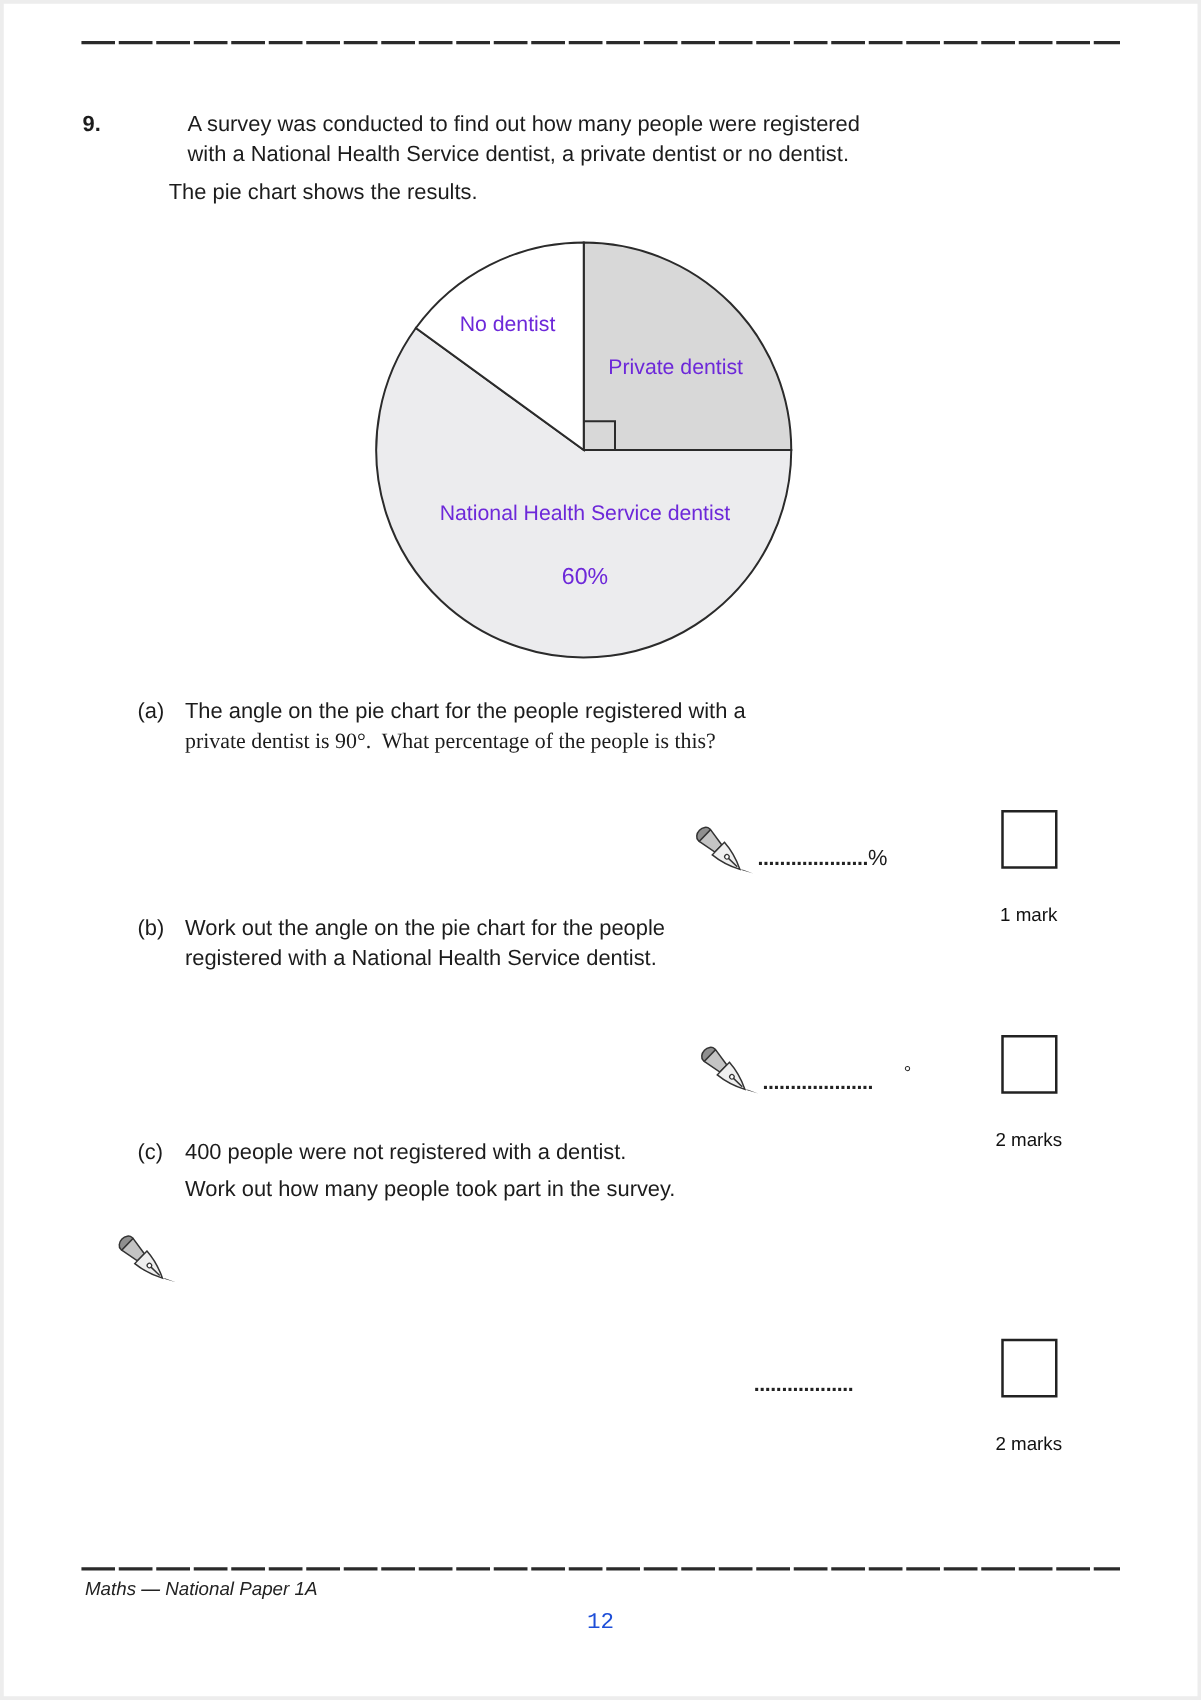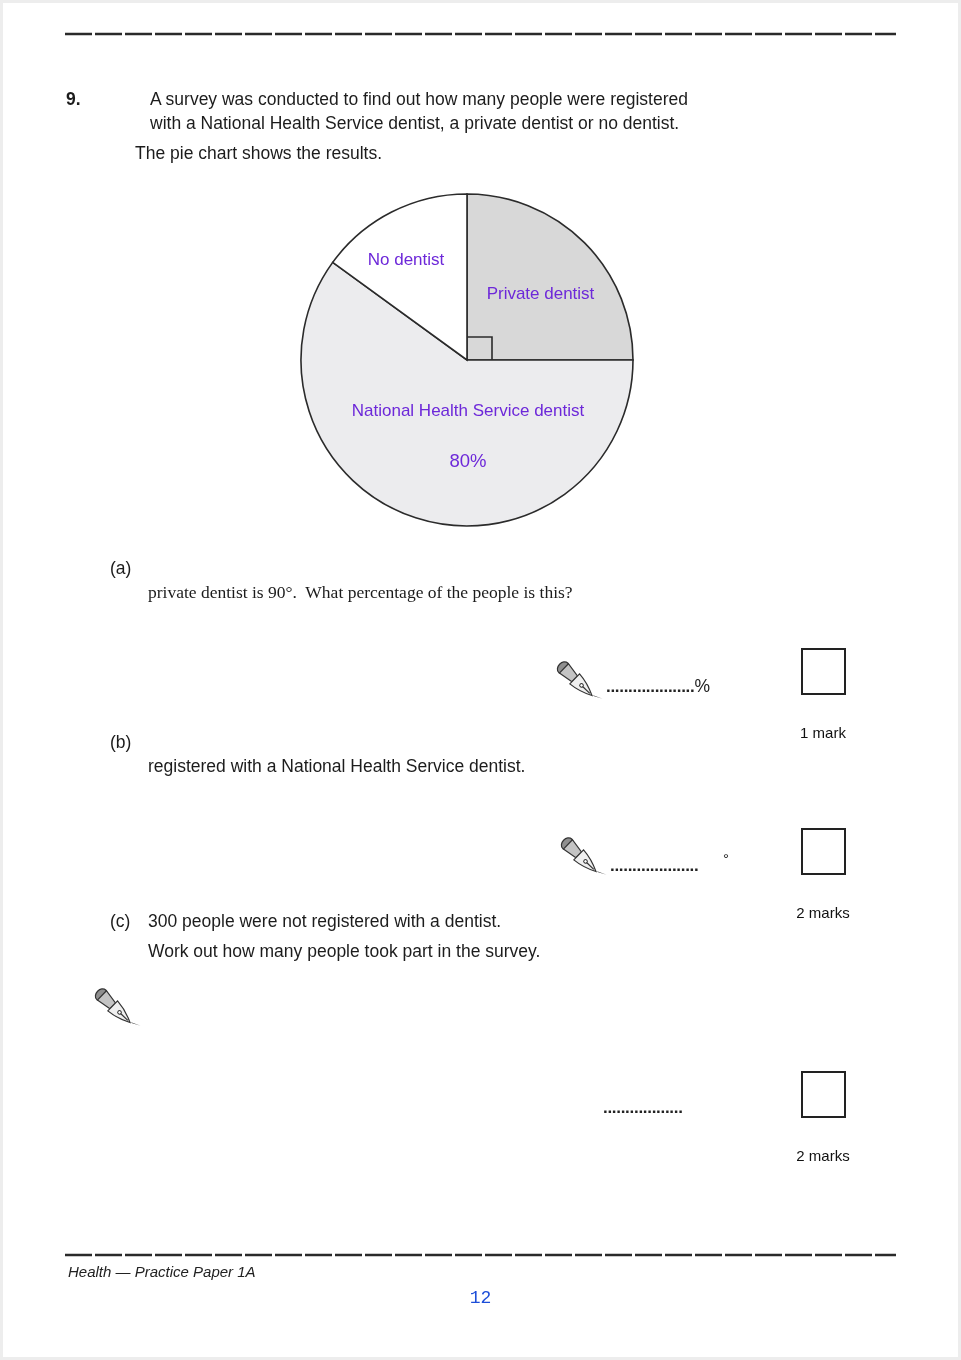--- a/index.html
+++ b/index.html
@@ -44,63 +44,65 @@
 
     <path d="M 467 360 L 633 360 A 166 166 0 1 1 332.7 262.4 Z" fill="#ececee" stroke="#2b2b2b" stroke-width="1.6"></path>
 
     <path d="M 467 360 L 332.7 262.4 A 166 166 0 0 1 467 194 Z" fill="#ffffff" stroke="#2b2b2b" stroke-width="1.6"></path>
 
     <polyline points="467,337 492,337 492,360" fill="none" stroke="#2b2b2b" stroke-width="1.6"></polyline>
   </svg>
   <div class="abs pielabel" style="left:340px;top:250px;width:132px;">No dentist</div>
   <div class="abs pielabel" style="left:478px;top:284px;width:125px;">Private dentist</div>
   <div class="abs pielabel" style="left:318px;top:401px;width:300px;">National Health Service dentist</div>
-  <div class="abs pielabel" style="left:418px;top:450px;width:100px;font-size:18.5px;">80%</div>
+  <div class="abs pielabel" style="left:418px;top:450px;width:100px;font-size:18.5px;">60%</div>
 
   <div class="abs qtext" style="left:110px;top:556px;">(a)</div>
+  <div class="abs qtext" style="left:148px;top:556px;">The angle on the pie chart for the people registered with a</div>
   <div class="abs qtext" style="left:148px;top:580px;font-family:Liberation Serif, serif;">private dentist is 90°.  What percentage of the people is this?</div>
 
   <svg class="abs" style="left:552px;top:656px;" width="60" height="60" viewBox="0 0 60 60">
     <g transform="translate(27,27) rotate(-46)">
       <ellipse cx="0" cy="-22" rx="6.5" ry="5" fill="#8f8f8f" stroke="#333" stroke-width="1.2"></ellipse>
       <path d="M -6.5 -21 L -4 -6 L 4 -6 L 6.5 -21 Z" fill="#c4c4c4" stroke="#333" stroke-width="1.2"></path>
       <path d="M -7 -6 Q -6 6 0 18 Q 6 6 7 -6 Z" fill="#efefef" stroke="#333" stroke-width="1.2"></path>
       <line x1="0" y1="5" x2="0" y2="15" stroke="#333" stroke-width="1.2"></line>
       <circle cx="0" cy="3.5" r="1.8" fill="#fff" stroke="#333" stroke-width="1"></circle>
       <path d="M 0 18 L 5 28 L 1.5 20 Z" fill="#111"></path>
     </g>
   </svg>
   <div class="abs" style="left:606px;top:674px;">
     <span class="dots">....................</span><span class="qtext">%</span>
   </div>
   <div class="abs markbox" style="left:801px;top:648px;"></div>
   <div class="abs marklabel" style="left:781px;top:698px;width:84px;">1 mark</div>
 
   <div class="abs qtext" style="left:110px;top:730px;">(b)</div>
+  <div class="abs qtext" style="left:148px;top:730px;">Work out the angle on the pie chart for the people</div>
   <div class="abs qtext" style="left:148px;top:754px;">registered with a National Health Service dentist.</div>
 
   <svg class="abs" style="left:556px;top:832px;" width="60" height="60" viewBox="0 0 60 60">
     <g transform="translate(27,27) rotate(-46)">
       <ellipse cx="0" cy="-22" rx="6.5" ry="5" fill="#8f8f8f" stroke="#333" stroke-width="1.2"></ellipse>
       <path d="M -6.5 -21 L -4 -6 L 4 -6 L 6.5 -21 Z" fill="#c4c4c4" stroke="#333" stroke-width="1.2"></path>
       <path d="M -7 -6 Q -6 6 0 18 Q 6 6 7 -6 Z" fill="#efefef" stroke="#333" stroke-width="1.2"></path>
       <line x1="0" y1="5" x2="0" y2="15" stroke="#333" stroke-width="1.2"></line>
       <circle cx="0" cy="3.5" r="1.8" fill="#fff" stroke="#333" stroke-width="1"></circle>
       <path d="M 0 18 L 5 28 L 1.5 20 Z" fill="#111"></path>
     </g>
   </svg>
   <div class="abs" style="left:610px;top:856px;">
     <span class="dots">....................</span>
   </div>
   <div class="abs degree" style="left:723px;top:850px;">°</div>
   <div class="abs markbox" style="left:801px;top:828px;"></div>
   <div class="abs marklabel" style="left:781px;top:878px;width:84px;">2 marks</div>
 
   <div class="abs qtext" style="left:110px;top:909px;">(c)</div>
-  <div class="abs qtext" style="left:148px;top:909px;">300 people were not registered with a dentist.</div>
+  <div class="abs qtext" style="left:148px;top:909px;">400 people were not registered with a dentist.</div>
   <div class="abs qtext" style="left:148px;top:939px;">Work out how many people took part in the survey.</div>
 
   <svg class="abs" style="left:90px;top:983px;" width="60" height="60" viewBox="0 0 60 60">
     <g transform="translate(27,27) rotate(-46)">
       <ellipse cx="0" cy="-22" rx="6.5" ry="5" fill="#8f8f8f" stroke="#333" stroke-width="1.2"></ellipse>
       <path d="M -6.5 -21 L -4 -6 L 4 -6 L 6.5 -21 Z" fill="#c4c4c4" stroke="#333" stroke-width="1.2"></path>
       <path d="M -7 -6 Q -6 6 0 18 Q 6 6 7 -6 Z" fill="#efefef" stroke="#333" stroke-width="1.2"></path>
       <line x1="0" y1="5" x2="0" y2="15" stroke="#333" stroke-width="1.2"></line>
       <circle cx="0" cy="3.5" r="1.8" fill="#fff" stroke="#333" stroke-width="1"></circle>
       <path d="M 0 18 L 5 28 L 1.5 20 Z" fill="#111"></path>
@@ -108,16 +110,16 @@
   </svg>
   <div class="abs" style="left:603px;top:1098px;">
     <span class="dots">..................</span>
   </div>
   <div class="abs markbox" style="left:801px;top:1071px;"></div>
   <div class="abs marklabel" style="left:781px;top:1121px;width:84px;">2 marks</div>
 
   <svg class="abs" style="left:65px;top:1251px;" width="831" height="8">
     <line x1="0" y1="4" x2="831" y2="4" stroke="#2a2a2a" stroke-width="2.6" stroke-dasharray="27 3"></line>
   </svg>
-  <div class="abs footer-left" style="left:68px;top:1263px;">Health — Practice Paper 1A</div>
+  <div class="abs footer-left" style="left:68px;top:1263px;">Maths — National Paper 1A</div>
   <div class="abs pagenum" style="left:0;top:1288px;">12</div>
 
 </div>
 
 </body></html>

